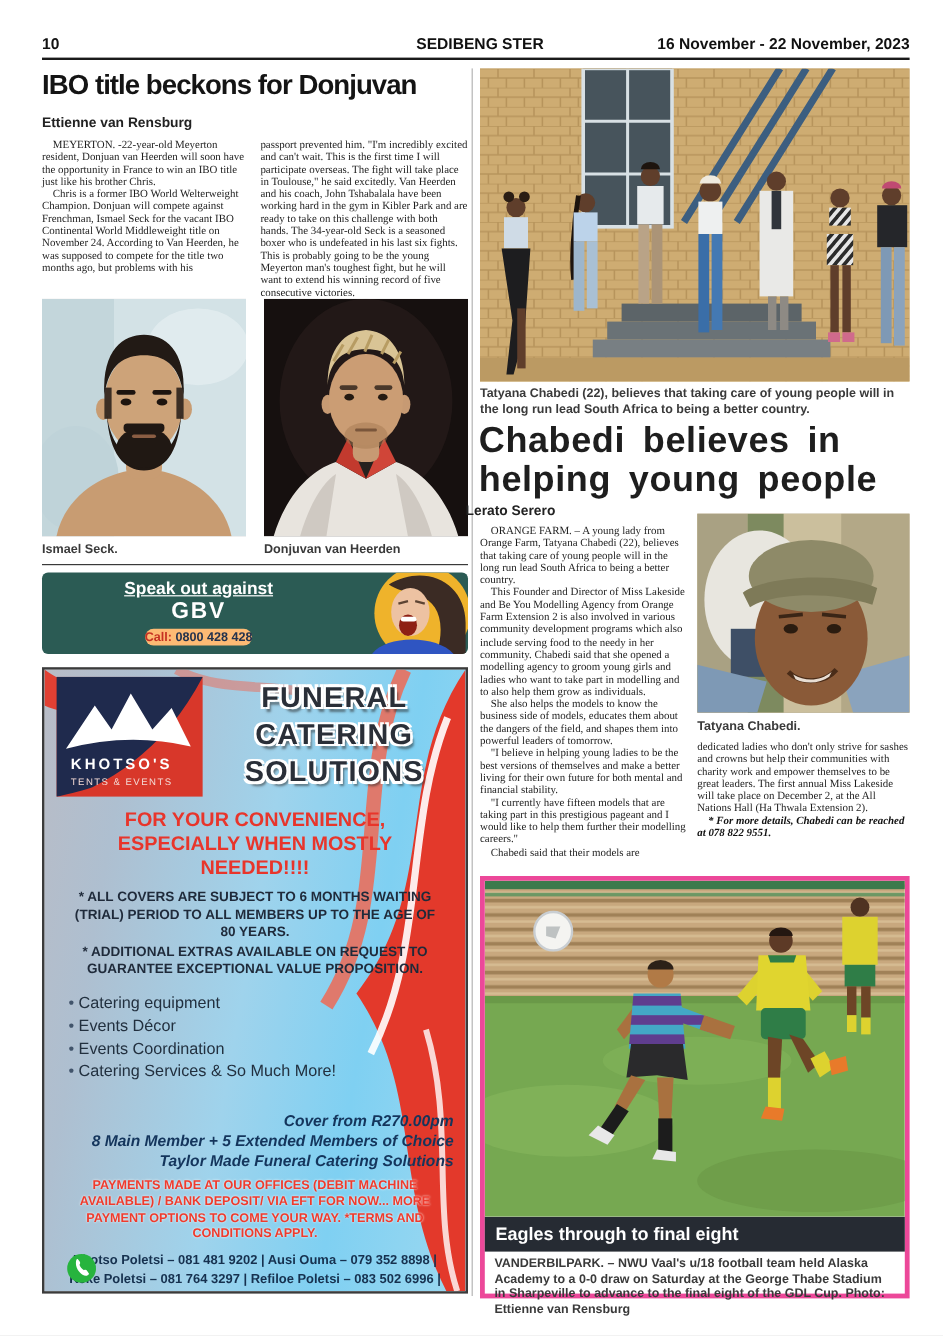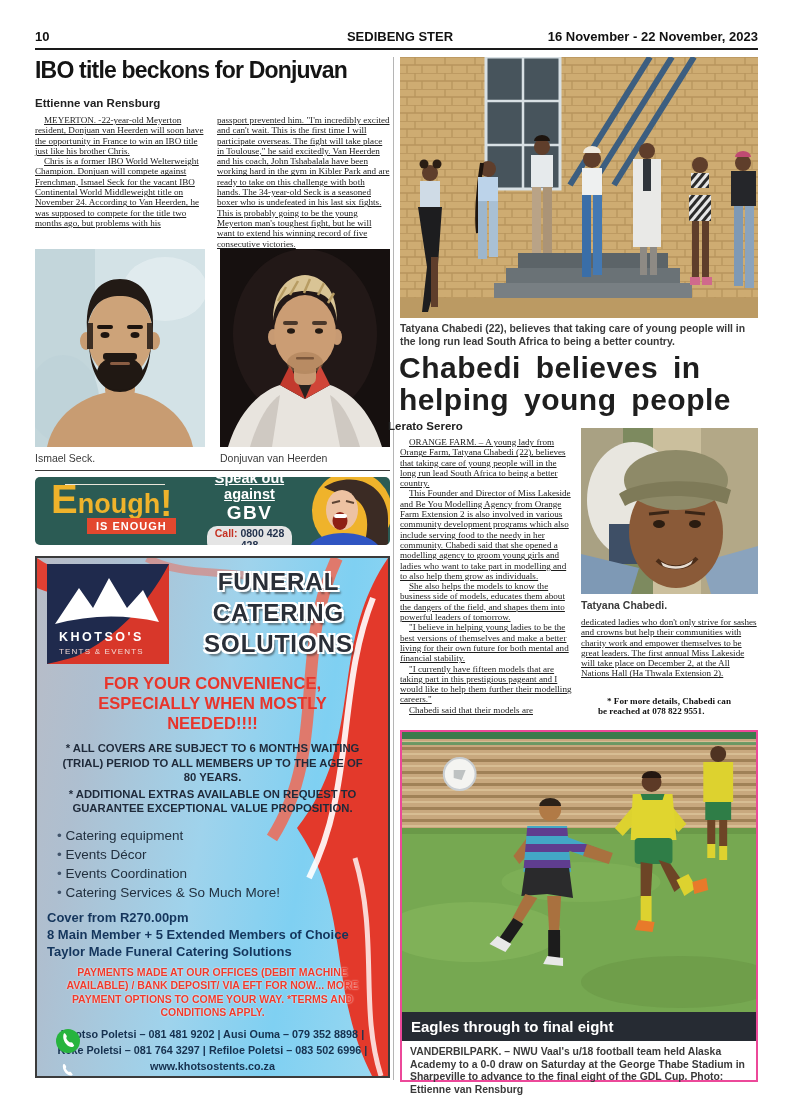--- a/index.html
+++ b/index.html
@@ -11,45 +11,45 @@
   .hdr-site{position:absolute;left:80px;width:240px;text-align:center;top:0;}
   .hdr-mast{position:absolute;left:280px;width:170px;text-align:center;top:0;}
   .hdr-date{position:absolute;right:0;top:0;}
   .hdr-rule{position:absolute;top:48px;left:35px;width:723px;height:0;border-top:2px solid #1a1a1a;}
   .vdivider{position:absolute;left:393px;top:57px;width:1px;height:1023px;background:#b5b5b5;}
   
   .box-headline{position:absolute;left:35px;top:57px;width:356px;font-size:23px;font-weight:800;
                 letter-spacing:-0.8px;color:#141414;}
   .box-byline{position:absolute;left:35px;top:97px;font-size:11.5px;font-weight:bold;color:#222;}
   .col p.body{font-family:"Liberation Serif",serif;font-size:9.1px;line-height:10.3px;color:#1d1d1d;
-              margin:0;text-indent:9px;text-align:left;text-decoration:underline;}
+              margin:0;text-indent:9px;text-align:left;}
   .col p.noindent{text-indent:0;}
   .box-col1{position:absolute;left:35px;top:115px;width:172px;}
   .box-col2{position:absolute;left:217px;top:115px;width:173px;}
   .photo-frame{position:absolute;overflow:hidden;background:#ddd;}
   .ph1{left:35px;top:249px;width:170px;height:198px;}
   .ph2{left:220px;top:249px;width:170px;height:198px;}
-  .cap{font-size:10.5px;font-weight:normal;color:#3a3a3a;}
+  .cap{font-size:10.5px;font-weight:bold;color:#3a3a3a;}
   .cap1{position:absolute;left:35px;top:452px;}
   .cap2{position:absolute;left:220px;top:452px;}
   .left-rule{position:absolute;left:35px;top:470px;width:355px;border-top:1px solid #3a3a3a;}
   
   .gbv{position:absolute;left:35px;top:477px;width:355px;height:68px;background:#2b5b54;border-radius:5px;
        display:flex;align-items:center;overflow:hidden;}
   .gbv-logo{position:relative;width:152px;margin-left:16px;height:58px;flex:none;}
   .gbv-wordrow{display:block;color:#efb32b;font-weight:800;font-size:27px;line-height:34px;letter-spacing:0;}
   .gbv-wordrow::first-letter{font-size:40px;}
   .gbv-excl{font-size:36px;font-weight:800;color:#efb32b;vertical-align:-3px;}
   .gbv-line{position:absolute;left:14px;top:2px;width:100px;height:1px;background:#e9e6da;}
   .gbv-banner{position:absolute;left:36px;top:36px;background:#e3482e;color:#fff;font-size:11px;
               font-weight:800;letter-spacing:1px;padding:2px 9px;}
   .gbv-mid{flex:1;text-align:center;color:#fff;margin-left:4px;}
   .gbv-l1{font-size:14.5px;font-weight:600;text-decoration:underline;}
   .gbv-l2{font-size:19px;font-weight:800;letter-spacing:1.5px;text-align:center;}
-  .gbv-pill{display:inline-block;background:#e5e5e5;border-radius:10px;padding:1px 0;font-size:10.5px;
+  .gbv-pill{display:inline-block;background:#fdba74;border-radius:10px;padding:1px 0;font-size:10.5px;
             font-weight:800;color:#23324d;margin-top:2px;}
   .gbv-pill .call{color:#c53122;}
   .gbv-art{width:98px;height:68px;flex:none;}
   
   .fad{position:absolute;left:35px;top:556px;width:355px;height:522px;border:2px solid #3b3b3b;
        box-sizing:border-box;overflow:hidden;
        background:linear-gradient(100deg,#b9bcc6 0%,#aebfd0 18%,#9fd3ec 48%,#7fd0f2 72%,#9cd8f0 100%);}
   .fad-bg{position:absolute;left:0;top:0;width:100%;height:100%;}
   .fad-inner{position:relative;display:flex;flex-direction:column;height:100%;padding:6px 10px;box-sizing:border-box;}
   .fad-row1{display:flex;gap:10px;align-items:flex-start;}
@@ -58,42 +58,42 @@
                color:#2a2f38;letter-spacing:1px;
                text-shadow:-2px -2px 0 #fff,2px -2px 0 #fff,-2px 2px 0 #fff,2px 2px 0 #fff,3px 4px 2px rgba(40,40,40,.55);}
   .fad-tag{margin:9px auto 0;text-align:center;font-weight:800;font-size:16.5px;line-height:20px;
            color:#e8352b;width:250px;}
   .fad-terms{margin:8px auto 0;text-align:center;font-weight:800;font-size:11.3px;line-height:14.5px;
              color:#1f2a3a;width:94%;}
   .fad-terms p{margin:0 0 2px;}
   .fad-services{margin:8px 0 0 10px;padding:0;list-style:none;font-size:13.5px;line-height:19px;
                 color:#22303f;font-weight:500;text-align:left;}
   .fad-services li::before{content:"•  ";color:#41546b;}
-  .fad-cover{margin-top:7px;text-align:left;font-weight:800;font-size:13px;line-height:17px;color:#14355c;}
+  .fad-cover{margin-top:23px;text-align:right;font-weight:800;font-size:13px;line-height:17px;color:#14355c;font-style:italic;}
   .fad-pay{margin:6px auto 0;text-align:center;font-weight:800;font-size:10.5px;line-height:13.5px;
            color:#ef3b2d;width:97%;text-shadow:0 0 2px #fff;}
   .fad-contacts{position:relative;margin-top:6px;text-align:center;font-weight:800;font-size:10.8px;
                 line-height:16px;color:#16314f;}
   .wa-icon{position:absolute;left:8px;top:2px;width:26px;height:26px;}
   .ph-icon{position:absolute;left:12px;top:36px;width:18px;height:18px;}
   
   .group-frame{position:absolute;left:400px;top:57px;width:358px;height:261px;overflow:hidden;background:#c9a76d;}
   .ch-topcap{position:absolute;left:400px;top:323px;width:358px;font-size:10.4px;font-weight:bold;
              line-height:12.6px;color:#3a3a3a;}
   .ch-headline{position:absolute;left:399px;top:352px;width:362px;font-size:30px;line-height:32px;
                font-weight:800;color:#1e1e1e;letter-spacing:0.5px;word-spacing:6px;}
   .ch-byline{position:absolute;left:388px;top:420px;font-size:11.5px;font-weight:bold;color:#222;text-align:right;}
   .ch-col1{position:absolute;left:400px;top:437px;width:173px;}
   .ch-col2{position:absolute;left:581px;top:428px;width:177px;}
   .portrait-frame{width:177px;height:166px;overflow:hidden;background:#b3a887;}
   .ch-portcap{margin:5px 0 6px;font-size:10.5px;font-weight:bold;color:#3a3a3a;}
   p.note{font-family:"Liberation Serif",serif;font-size:9.1px;line-height:10.3px;font-weight:bold;
-         color:#111;text-indent:9px;margin:17px;}
-  
-  .soccer{position:absolute;left:400px;top:730px;width:358px;height:352px;border:2px solid #ec4899;
+         font-style:italic;color:#111;text-indent:9px;margin:0;}
+  
+  .soccer{position:absolute;left:400px;top:730px;width:358px;height:352px;border:4px solid #ec4899;
           box-sizing:border-box;background:#fff;}
   .soccer-photo{display:block;width:100%;height:280px;}
   .soccer-bar{height:29px;background:#262b33;color:#fff;font-size:15px;font-weight:bold;line-height:29px;
               padding-left:9px;}
   .soccer-cap{padding:5px 8px 0;font-size:10.4px;font-weight:bold;line-height:12.6px;color:#3a3a3a;}
 </style>
 </head>
 <body>
 
 <div class="page">
@@ -165,25 +165,20 @@
       <ellipse cx="99" cy="82" rx="4" ry="2.8" fill="#241a12"></ellipse>
       <ellipse cx="85" cy="114" rx="18" ry="11" fill="#a57a52" opacity="0.5"></ellipse>
       <rect x="76" y="108" width="18" height="2.5" rx="1" fill="#7a563b"></rect>
     </svg>
   </div>
   <div class="cap cap1">Ismael Seck.</div>
   <div class="cap cap2">Donjuvan van Heerden</div>
   <div class="left-rule"></div>
 
   <div class="gbv">
-    <div class="gbv-logo">
-      <div class="gbv-line"></div>
-      <div class="gbv-wordrow"><span>Enough</span><span class="gbv-excl">!</span></div>
-      <div class="gbv-banner">IS ENOUGH</div>
-    </div>
     <div class="gbv-mid">
       <div class="gbv-l1">Speak out against</div>
       <div class="gbv-l2">GBV</div>
       <div class="gbv-pill"><span class="call">Call:</span> <span>0800 428 428</span></div>
     </div>
     <svg class="gbv-art" viewBox="0 0 98 68">
       <circle cx="60" cy="34" r="40" fill="#efb32b"></circle>
       <path d="M32,10 C62,-8 96,8 96,42 L96,68 L72,68 C80,40 72,24 58,20 C46,16 38,14 32,10 Z" fill="#3b2b24"></path>
       <ellipse cx="50" cy="33" rx="16" ry="20" fill="#edc2a2"></ellipse>
       <path d="M40,26 L48,24 M54,24 L62,26" stroke="#5d4433" stroke-width="2" fill="none"></path>

